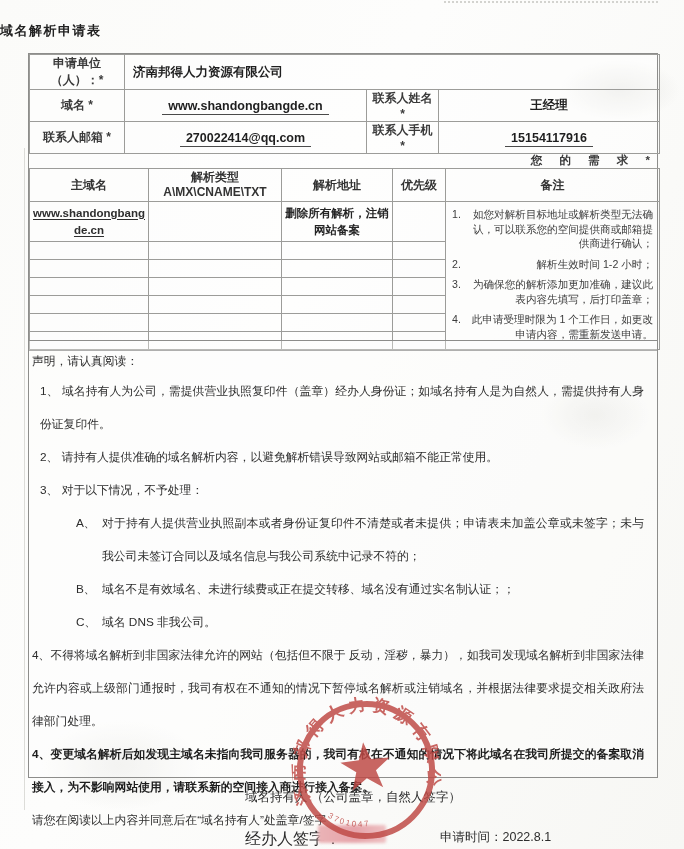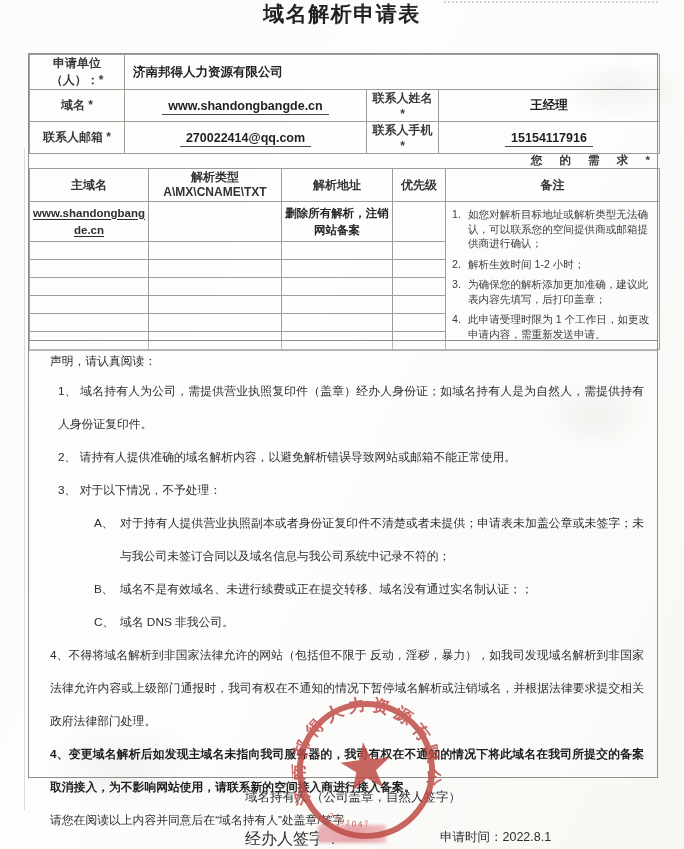--- a/index.html
+++ b/index.html
@@ -9,22 +9,22 @@
     background:linear-gradient(115deg,#fbfbf9 0%,#fdfdfc 40%,#f7f7f4 100%);
     font-family:"Liberation Sans","DejaVu Sans",sans-serif;
     color:#2d2d2d; overflow:hidden;
   }
   .blotch { position:absolute; border-radius:50%; pointer-events:none; }
   .top-artifact { position:absolute; left:444px; top:1px; width:214px; height:0;
     border-top:2px dotted #d3d3cf; }
   .left-edge { position:absolute; left:24px; top:148px; width:1px; height:662px;
     background:rgba(160,160,152,0.35); }
 
-  .doc-title { position:absolute; top:0; left:0; width:100%; text-align:center;
-    font-size:21px; font-weight:bold; color:#222; letter-spacing:1.5px; }
+  .doc-title { position:absolute; top:22px; left:0; width:100%; 
+    font-size:13px; font-weight:bold; color:#222; letter-spacing:1.5px; }
 
   .main-box { position:absolute; left:28px; top:53px; width:630px;
     border:1.5px solid #8d8d8b; background:rgba(255,255,255,0.45); }
   table { border-collapse:collapse; width:100%; table-layout:fixed; }
   td { border:1px solid #9c9c99; font-size:12px; color:#2e2e2e; padding:0 3px;
     text-align:center; vertical-align:middle; overflow:hidden; }
   .contact-table td { height:23px; }
   .contact-table .lbl { font-weight:bold; font-size:12px; color:#3a3a3a; }
   .contact-table .val { font-weight:bold; font-size:12.5px; color:#1f1f1f; }
   .contact-table .val.left { text-align:left; padding-left:8px; }
@@ -38,24 +38,24 @@
   .req-table .data-row td { height:40px; }
   .req-table .empty-row td { height:18px; }
   .domain-cell { font-weight:bold; font-size:12px; word-break:break-all;
     line-height:17px; }
   .domain-cell span { text-decoration:underline; text-underline-offset:2px; }
   .addr-cell { font-weight:bold; font-size:12px; line-height:17px; color:#242424; }
   .remark-cell { vertical-align:top; text-align:left; padding:5px 6px 0 6px; }
   .remark-item { display:flex; font-size:10.6px; line-height:14.5px; color:#3c3c3c;
     margin-bottom:6px; }
   .remark-item .rnum { flex:none; width:16px; }
-  .remark-item .rtxt { flex:1; }
+  .remark-item .rtxt { flex:1;text-align:right; }
 
   .decl { position:absolute; left:28px; top:340px; width:630px; height:438px;
-    border:1.5px solid #8d8d8b; padding:6px 13px 0 21px; font-size:11.8px;
+    border:1.5px solid #8d8d8b; padding:6px 13px 0 3px; font-size:11.8px;
     color:#2d2d2d; background:rgba(255,255,255,0.3); }
   .decl p { margin:0; line-height:33px; text-align:justify; }
   .decl .heading { line-height:28px; }
   .decl .num-item { padding-left:8px; }
   .decl .sub { display:flex; padding-left:44px; }
   .decl .sub .snum { flex:none; width:26px; line-height:33px; }
   .decl .sub .stxt { flex:1; line-height:33px; text-align:justify; }
   .decl .bold { font-weight:bold; color:#1d1d1d; }
 
   .holder-line { position:absolute; left:245px; top:789px; font-size:12.5px; color:#2d2d2d; }

